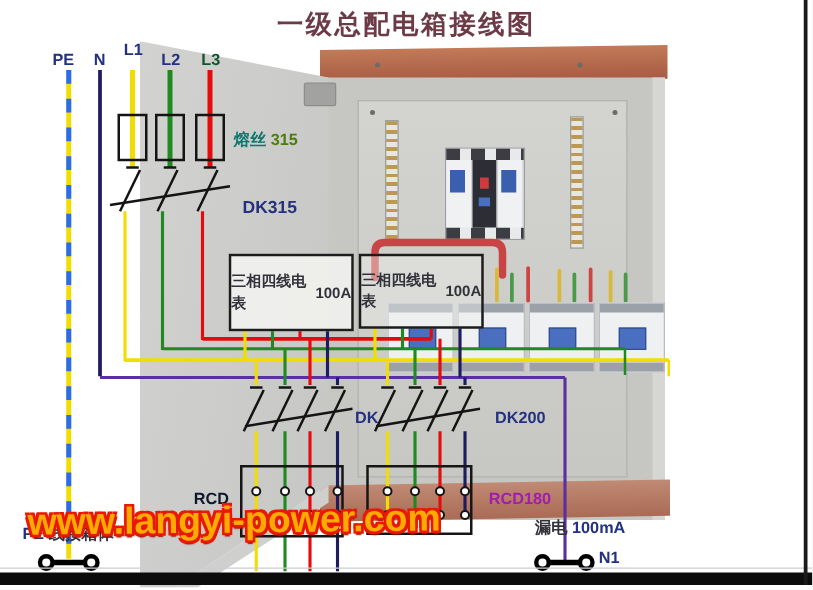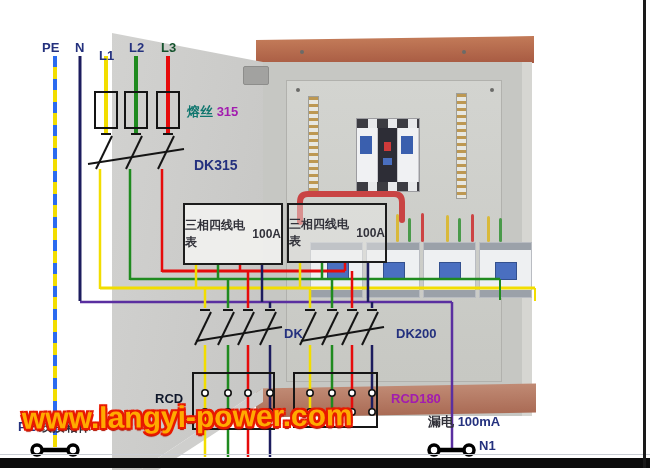--- a/index.html
+++ b/index.html
@@ -247,30 +247,31 @@
       <circle cx="469" cy="450" r="5" fill="#fff" stroke="#000" stroke-width="3.5"></circle>
     </g>
 
     <g>
       <line x1="40" y1="450" x2="70" y2="450" stroke="#000" stroke-width="4.5"></line>
       <circle cx="37" cy="450" r="5" fill="#fff" stroke="#000" stroke-width="3.5"></circle>
       <circle cx="73" cy="450" r="5" fill="#fff" stroke="#000" stroke-width="3.5"></circle>
     </g>
   </svg>
 
+  <div class="title" style="color: rgb(109, 59, 71);">一级总配电箱接线图</div>
 
   <div class="lab" style="left: 42px; top: 40px; color: rgb(36, 49, 126);">PE</div>
   <div class="lab" style="left: 75px; top: 40px; color: rgb(36, 49, 126);">N</div>
-  <div class="lab" style="left: 99px; top: 48px; color: rgb(36, 49, 126);">L1</div>
+  <div class="lab" style="left: 99px; top: 32px; color: rgb(36, 49, 126);">L1</div>
   <div class="lab" style="left: 129px; top: 40px; color: rgb(36, 49, 126);">L2</div>
   <div class="lab" style="left: 161px; top: 40px; color: #14532d;">L3</div>
 
   <div class="lab" style="left:187px;top:103px">
     <span style="color: #0f766e;">熔丝</span>
-    <span style="color: #a21caf;">315</span>
+    <span style="color: #4d7c0f;">315</span>
   </div>
   <div class="lab" style="left: 194px; top: 157px; font-size: 14px; color: rgb(36, 49, 126);">DK315</div>
 
   <div class="meter" style="left:183px;top:203px;width:100px;height:62px;background:rgba(243,243,240,.88)">
     <div style="color: rgb(50, 50, 58);">三相四线电表</div>
     <div style="color: rgb(50, 50, 58);">100A</div>
   </div>
   <div class="meter" style="left:287px;top:203px;width:100px;height:60px;background:rgba(238,238,234,.45)">
     <div style="color: rgb(50, 50, 58);">三相四线电表</div>
     <div style="color: rgb(50, 50, 58);">100A</div>

